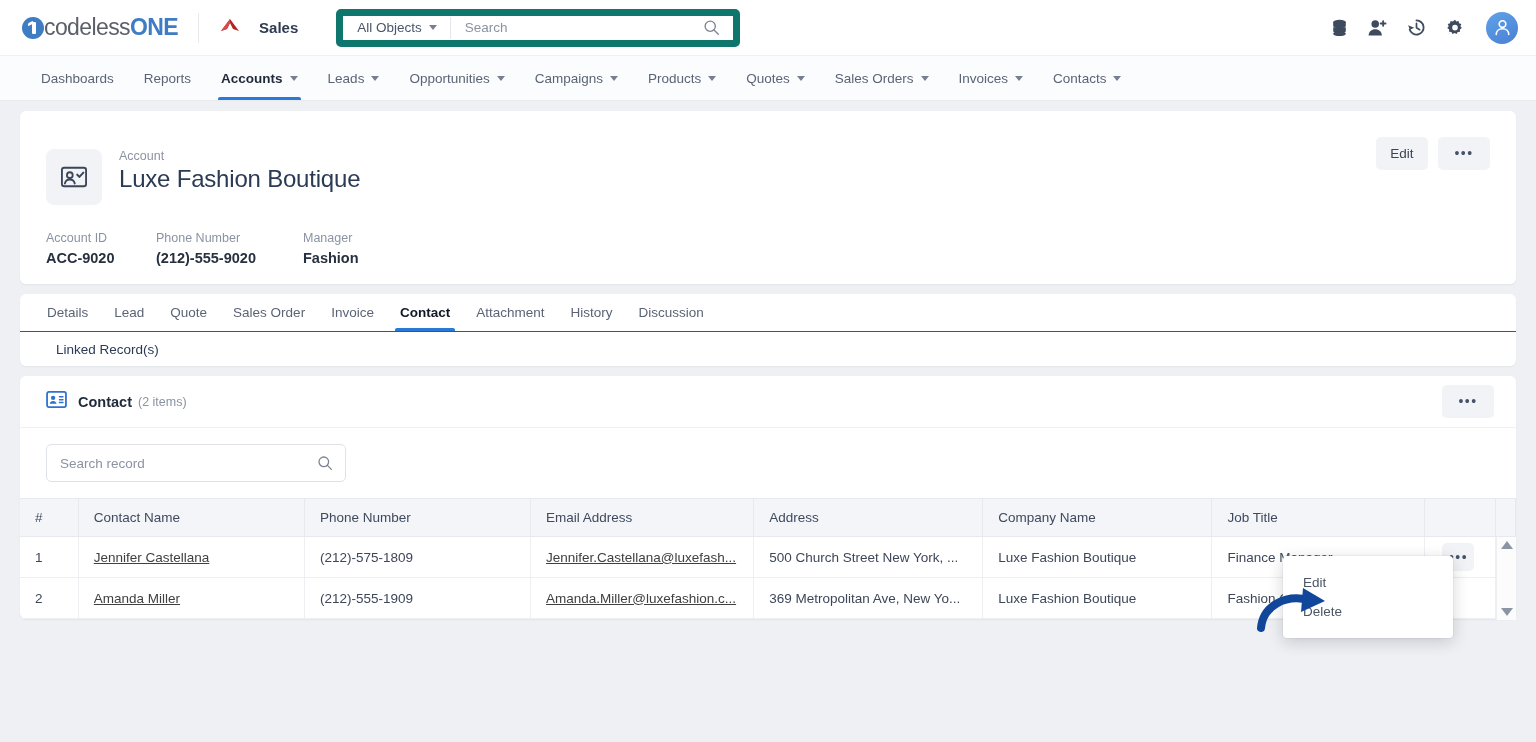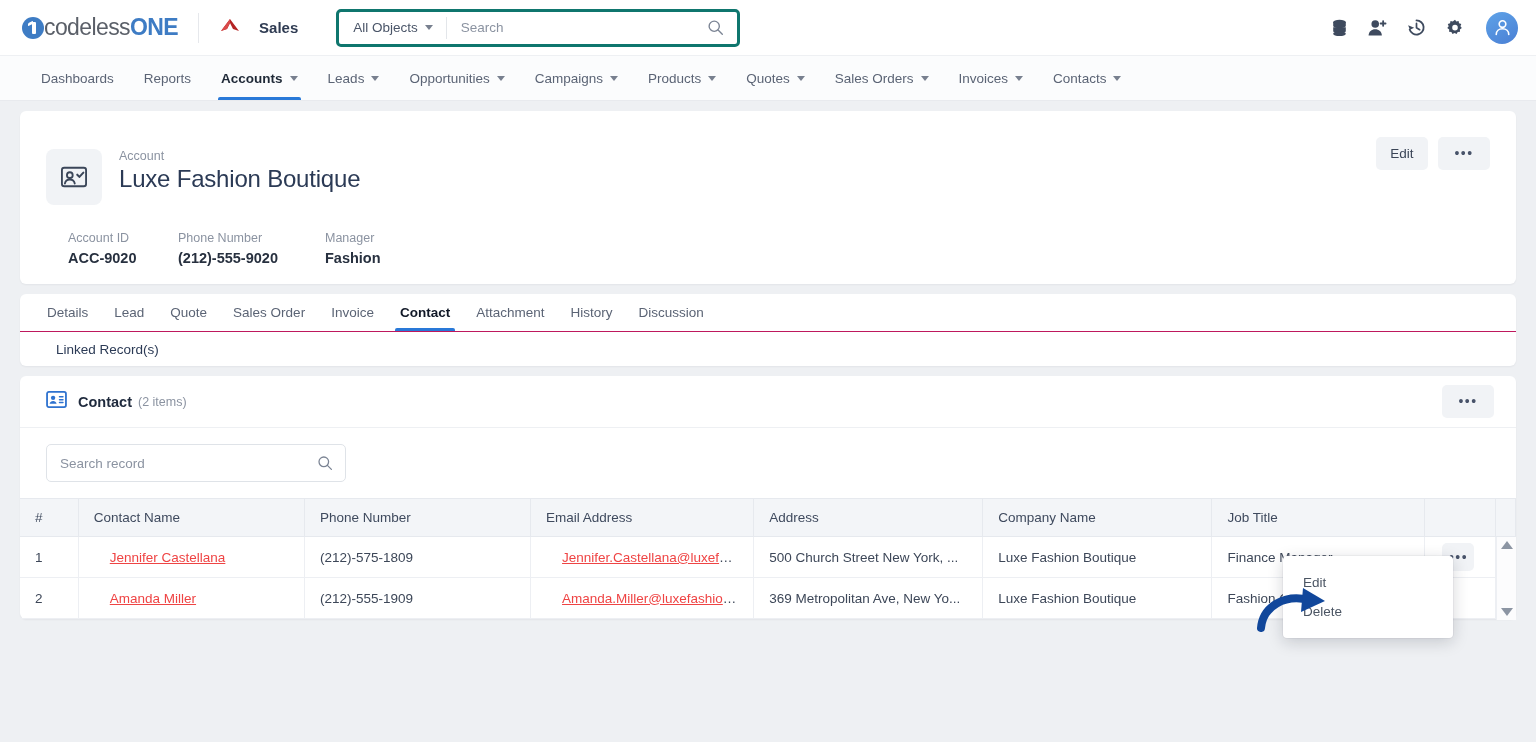--- a/index.html
+++ b/index.html
@@ -53,21 +53,21 @@
   .hdr-divider {
     width: 1px; height: 30px; background: #e6e8ec;
     margin: 0 20px 0 20px;
   }
   .app-chip { display: flex; align-items: center; gap: 18px; }
   .app-chip .app-label { font-size: 15px; color: #2f3b52; font-weight: 600; }
 
   .searchbar {
     margin-left: 38px;
     width: 404px; height: 38px;
-    border: 3px solid #0f766e;
+    border: 7px solid #0f766e;
     border-radius: 5px;
     display: flex; align-items: center;
     background: #fff;
   }
   .searchbar .objsel {
     display: flex; align-items: center; gap: 7px;
     padding: 0 13px 0 14px;
     font-size: 13.5px; color: #4a5568;
     height: 100%;
     cursor: pointer;
@@ -149,21 +149,21 @@
     color: #3b4557; font-size: 13.5px;
     font-family: inherit; cursor: pointer;
     display: flex; align-items: center; justify-content: center;
     padding: 0 14px;
   }
   .btn-sq { width: 37px; padding: 0; }
   .dots { letter-spacing: 1.5px; font-size: 14px; color: #48536a; line-height: 0.5; }
 
   .acct-fields { display: flex; gap: 0; margin-top: 26px; }
   .fld { margin-right: 0; }
-  .fld:nth-child(1) { width: 110px; margin-left: 22px; }
+  .fld:nth-child(1) { width: 110px; }
   .fld:nth-child(2) { width: 147px; }
   .fld-label { font-size: 12.5px; color: #8b93a1; margin-bottom: 5px; }
   .fld-value { font-size: 14.5px; color: #27303f; font-weight: 700; }
 
   
   .tabs-card { margin-top: 10px; }
   .tabrow {
     display: flex; align-items: stretch;
     height: 38px; padding: 0 14px;
     border-bottom: 1px solid #be185d;
@@ -224,21 +224,21 @@
     height: 38px; padding: 0 15px;
   }
   table.grid td {
     border-bottom: 1px solid #edeff3;
     border-right: 1px solid #edeff3;
     height: 41px; padding: 0 15px;
     font-size: 13.5px; color: #3d4758;
     white-space: nowrap; overflow: hidden; text-overflow: ellipsis;
   }
   td.c-num, th.c-num { text-align: left; }
-  .lnk { color: #ef4444; text-decoration: underline; cursor: pointer; margin-left: 16px; }
+  .lnk { color: #404040; text-decoration: underline; cursor: pointer; }
   .row-dots {
     width: 32px; height: 28px; border-radius: 5px;
     background: #f1f3f6; display: flex; align-items: center; justify-content: center;
     cursor: pointer; margin-left: 2px;
   }
   .scroll-col { width: 22px; padding: 0 !important; }
   .vscroll {
     position: absolute; right: 0; top: 39px;
     width: 20px; height: 83px;
     background: #fcfcfd;

